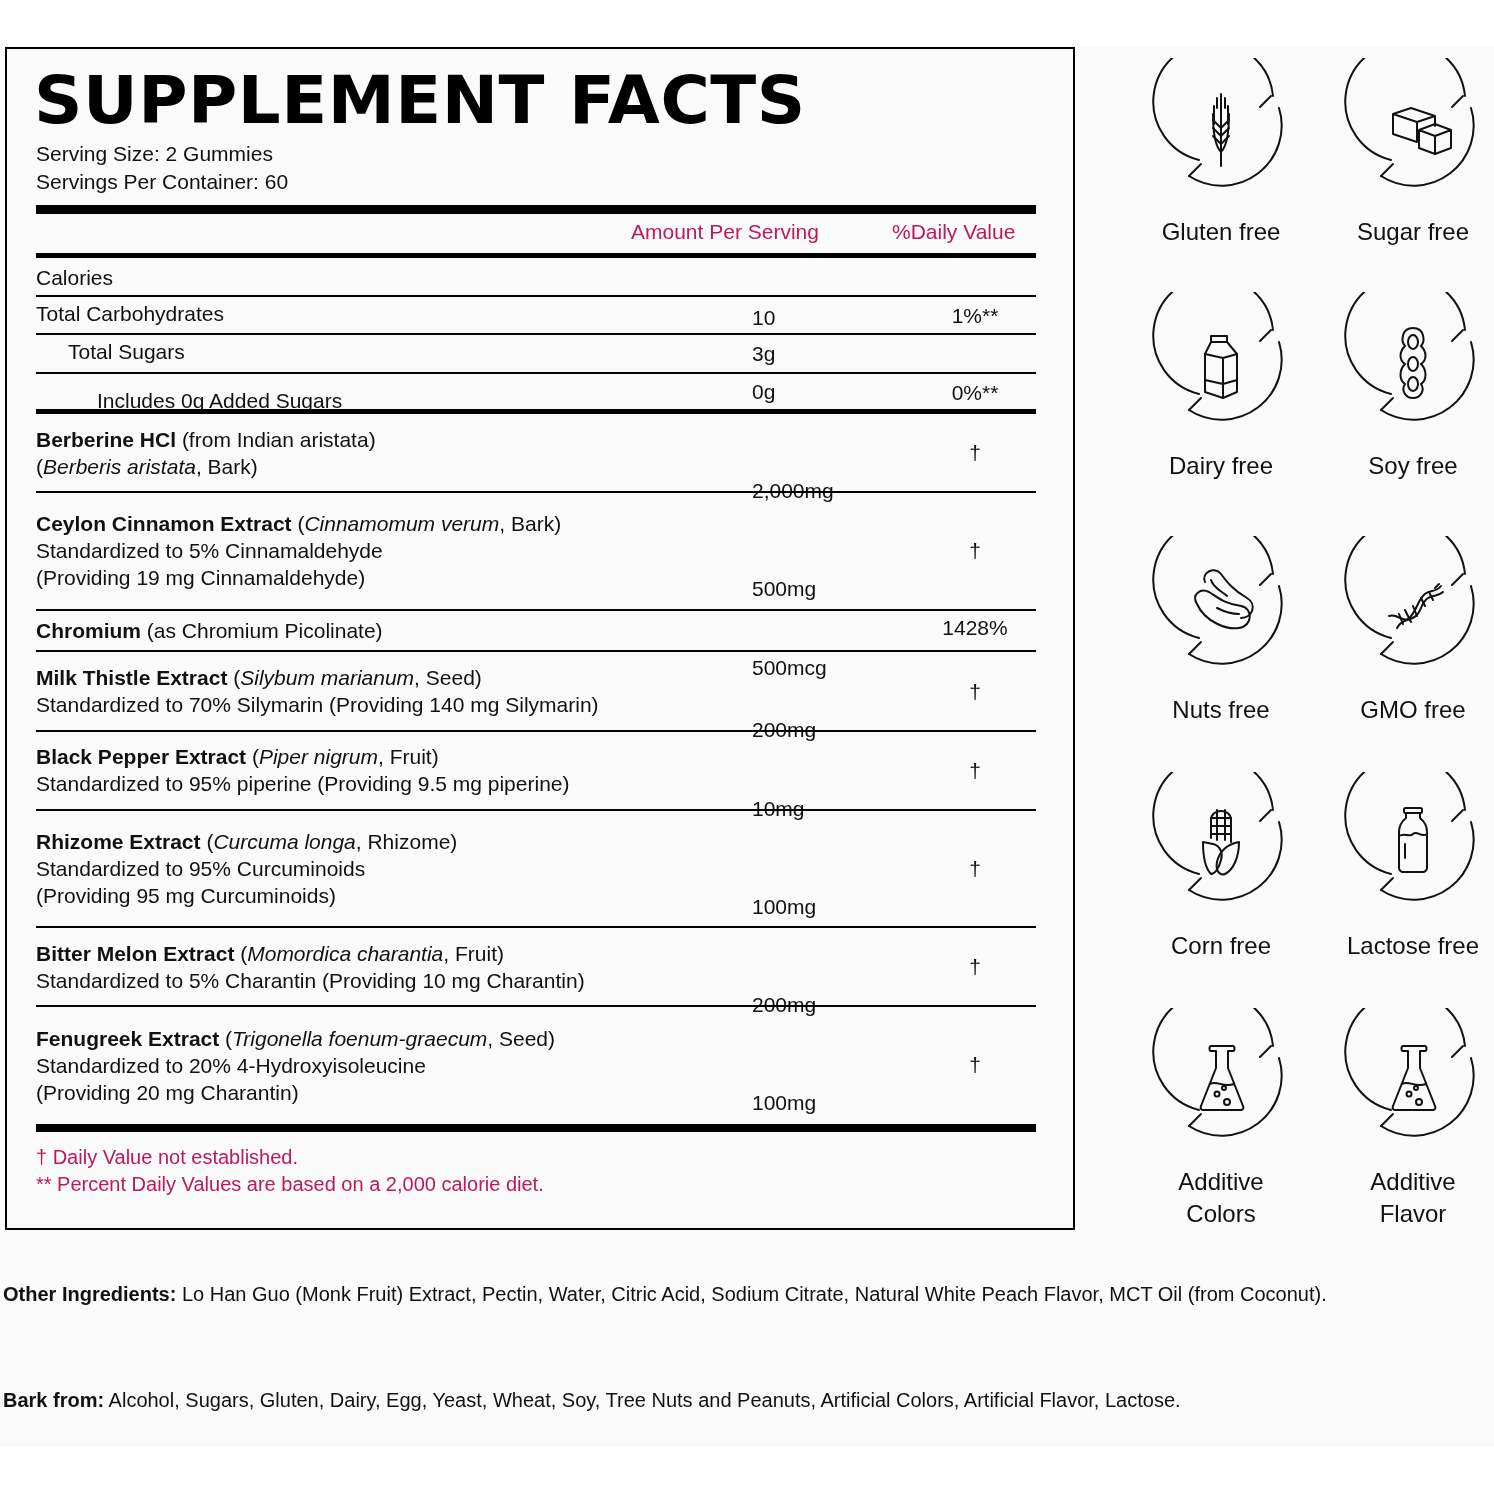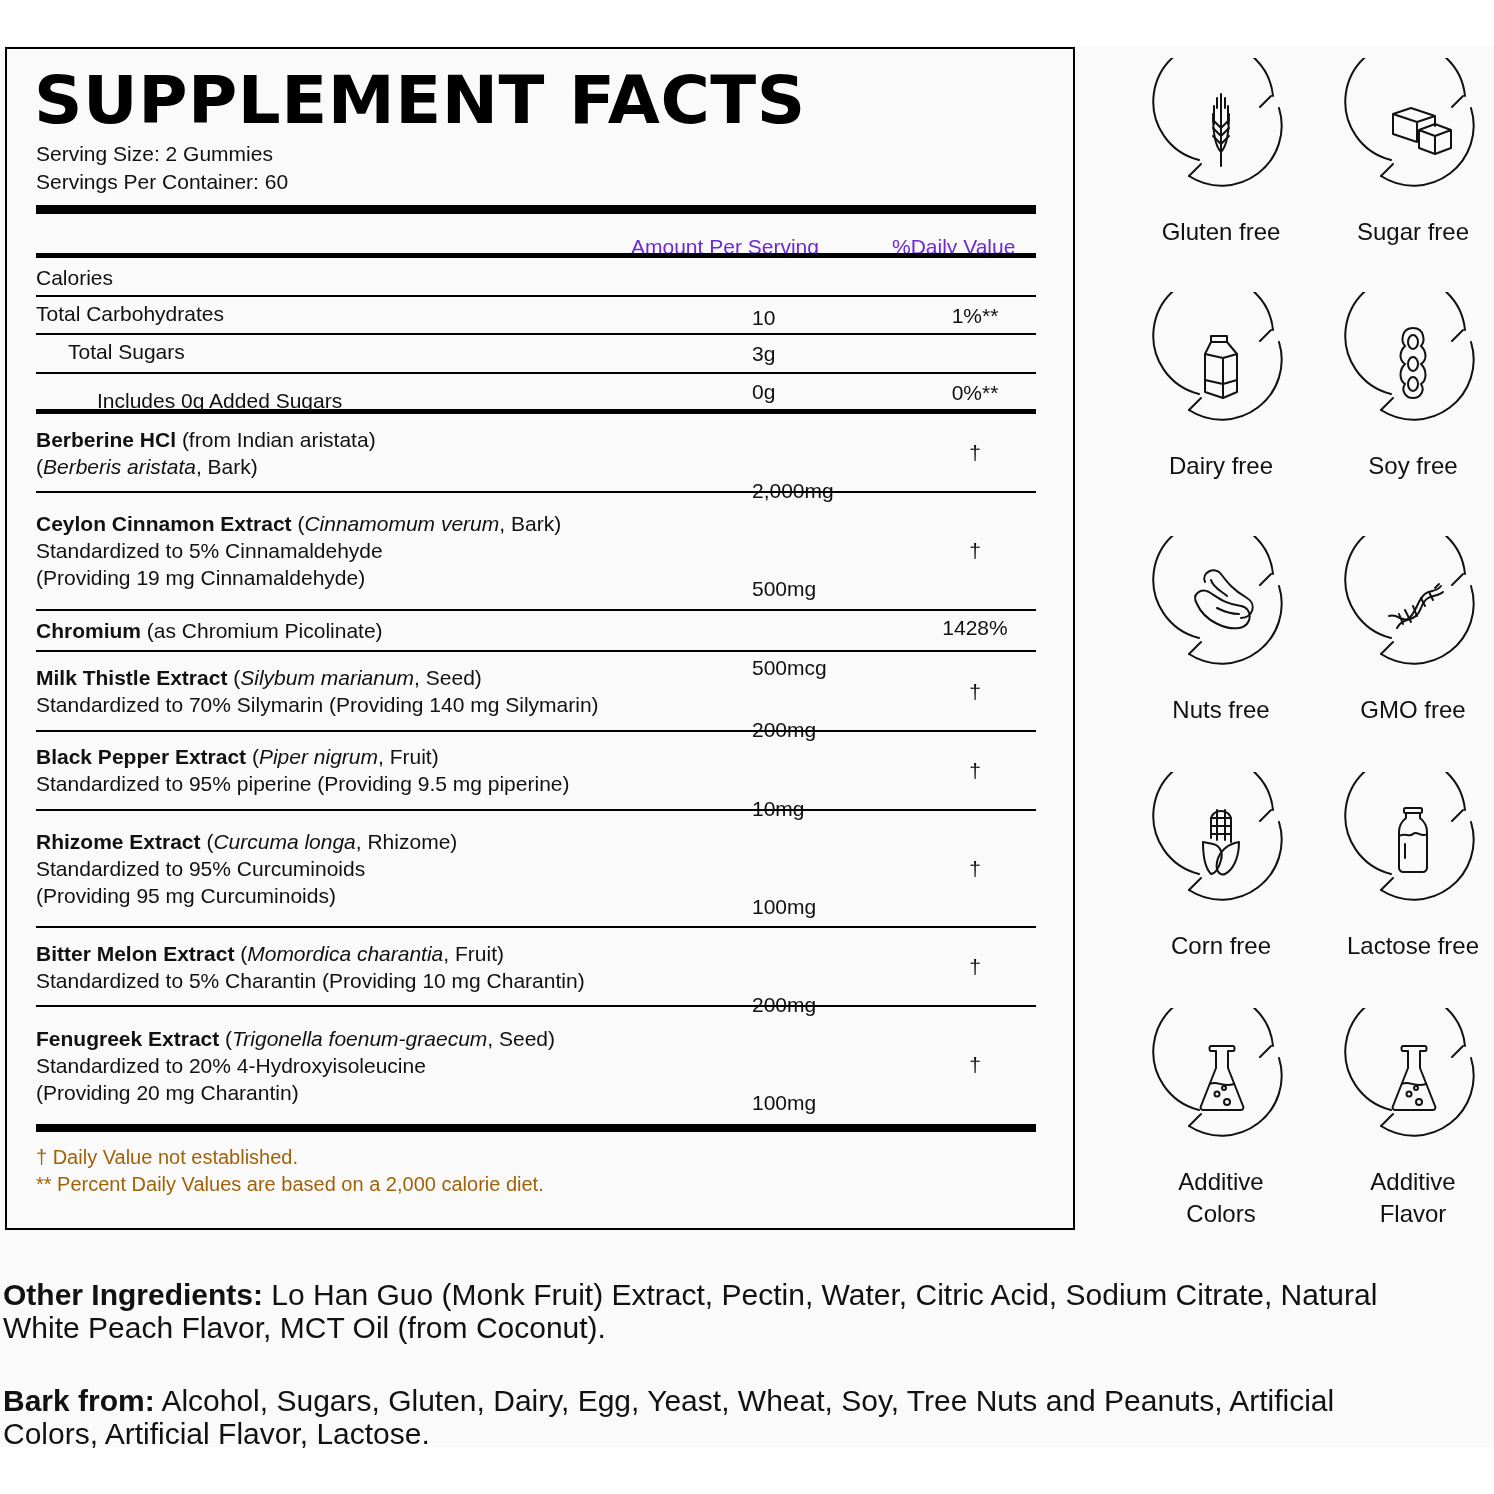--- a/index.html
+++ b/index.html
@@ -13,32 +13,32 @@
     border:2px solid #000; background:#fbfafb;
   }
   .title {
     position:absolute; left:34px; top:68px; font-size:66px; font-weight:900;
     letter-spacing:0.5px; color:#000; line-height:1; transform:scaleX(1.02); transform-origin:left;
     font-family:"DejaVu Sans", sans-serif;
   }
   .serving { position:absolute; left:36px; font-size:21px; line-height:1; color:#111; }
   .bar { position:absolute; left:36px; width:1000px; background:#000; }
   .thin { position:absolute; left:36px; width:1000px; height:2px; background:#000; }
-  .hdr { position:absolute; top:236px; font-size:21px; color:#6d28d9; line-height:1; }
+  .hdr { position:absolute; top:221px; font-size:21px; color:#be185d; line-height:1; }
   .cell { position:absolute; font-size:21px; line-height:27px; color:#111; white-space:nowrap; }
   .amt { left:752px;margin-top:40px; }
   .dv { left:915px; width:120px; text-align:center; }
   .b { font-weight:700; }
   .i { font-style:italic; }
-  .foot { position:absolute; left:36px; font-size:20px; line-height:27px; color:#a16207; }
+  .foot { position:absolute; left:36px; font-size:20px; line-height:27px; color:#be185d; }
   .badge { position:absolute; width:190px; text-align:center; }
   .badge svg { display:block; margin:0 auto; }
   .badge-label { font-size:24px; line-height:32px; color:#111; margin-top:18px; }
 
-  .para { position:absolute; left:3px; width:1440px; font-size:30px; line-height:33px; color:#111; }
+  .para { position:absolute; left:3px; width:1440px; font-size:20px; line-height:33px; color:#111; }
   .para .lead { font-weight:700; }
 </style>
 </head>
 <body>
 
 <div class="panel"></div>
 
 <div class="label-box"></div>
 
 <div class="title">SUPPLEMENT FACTS</div>

